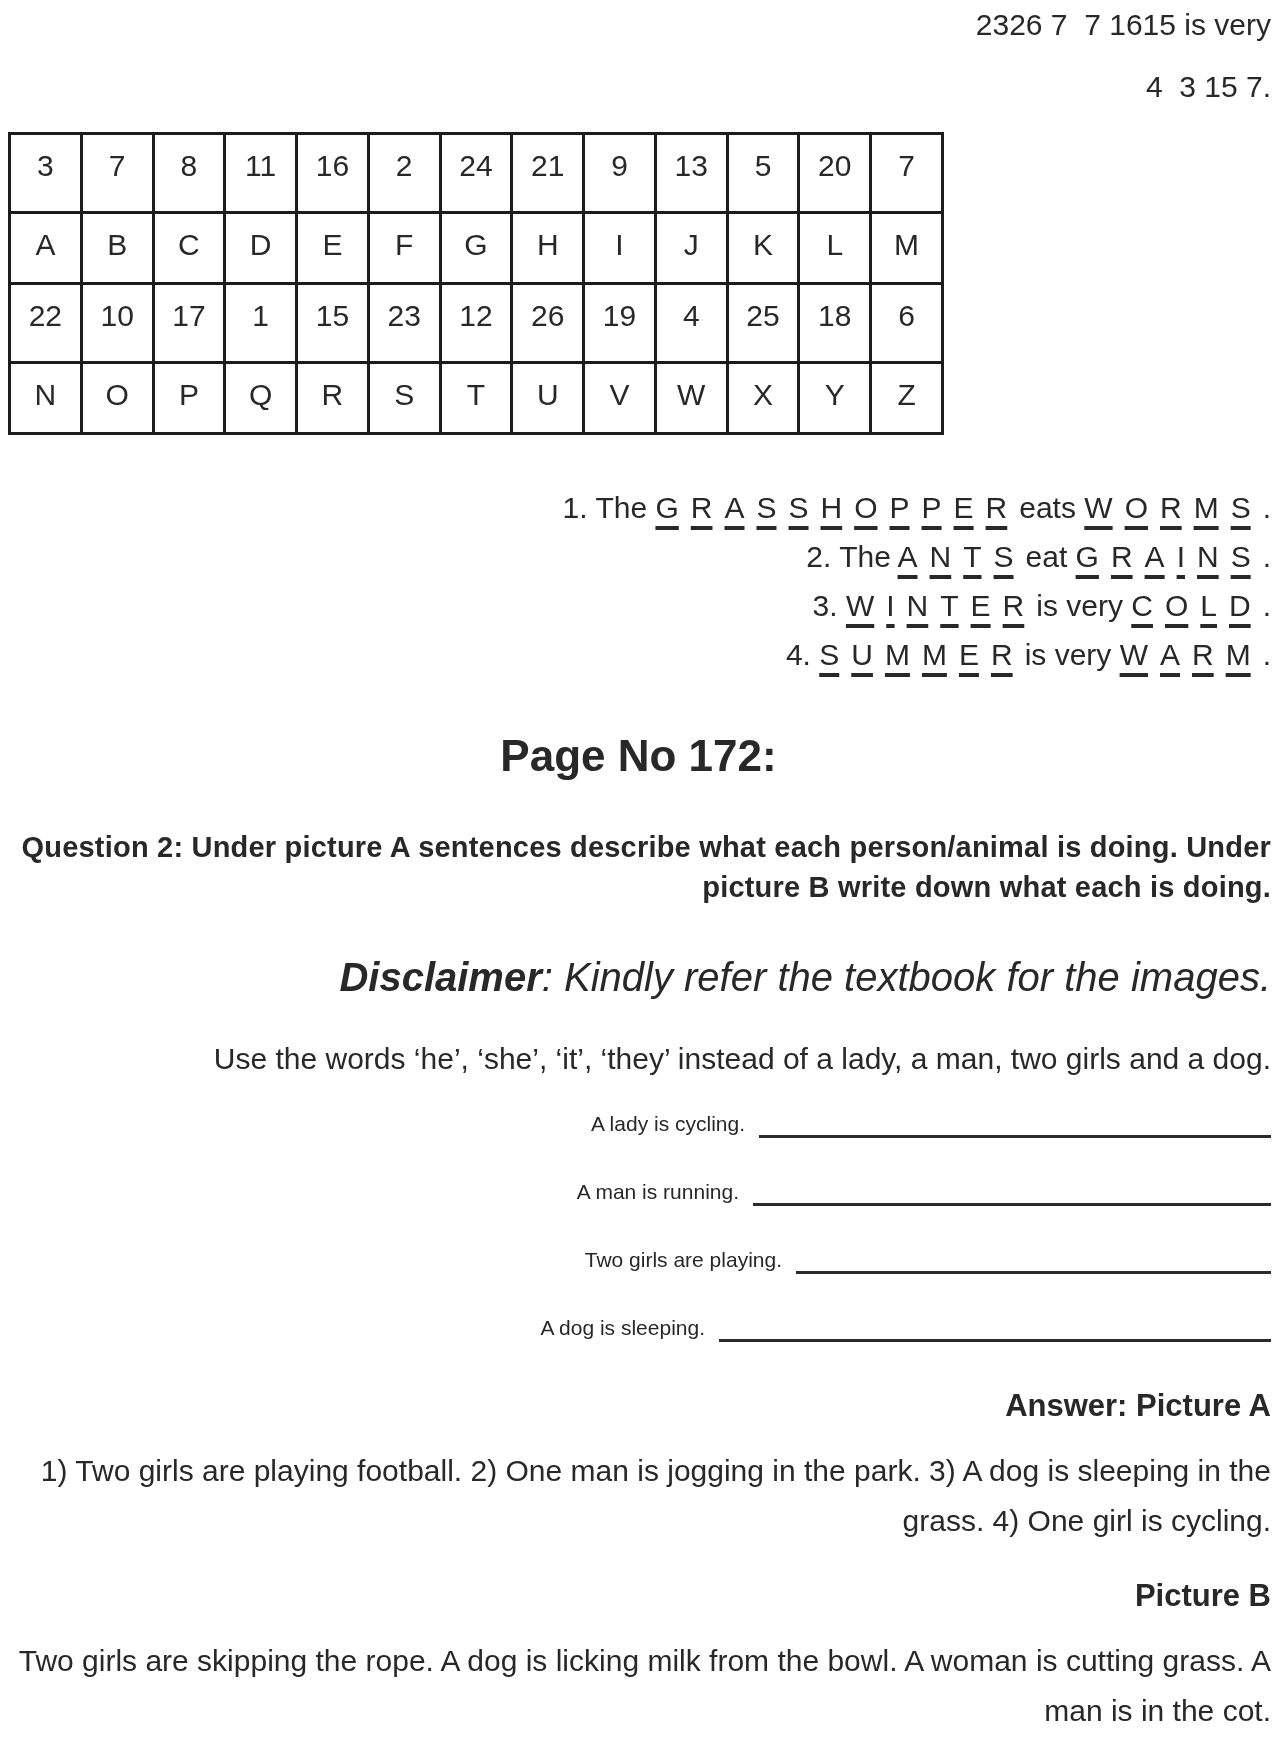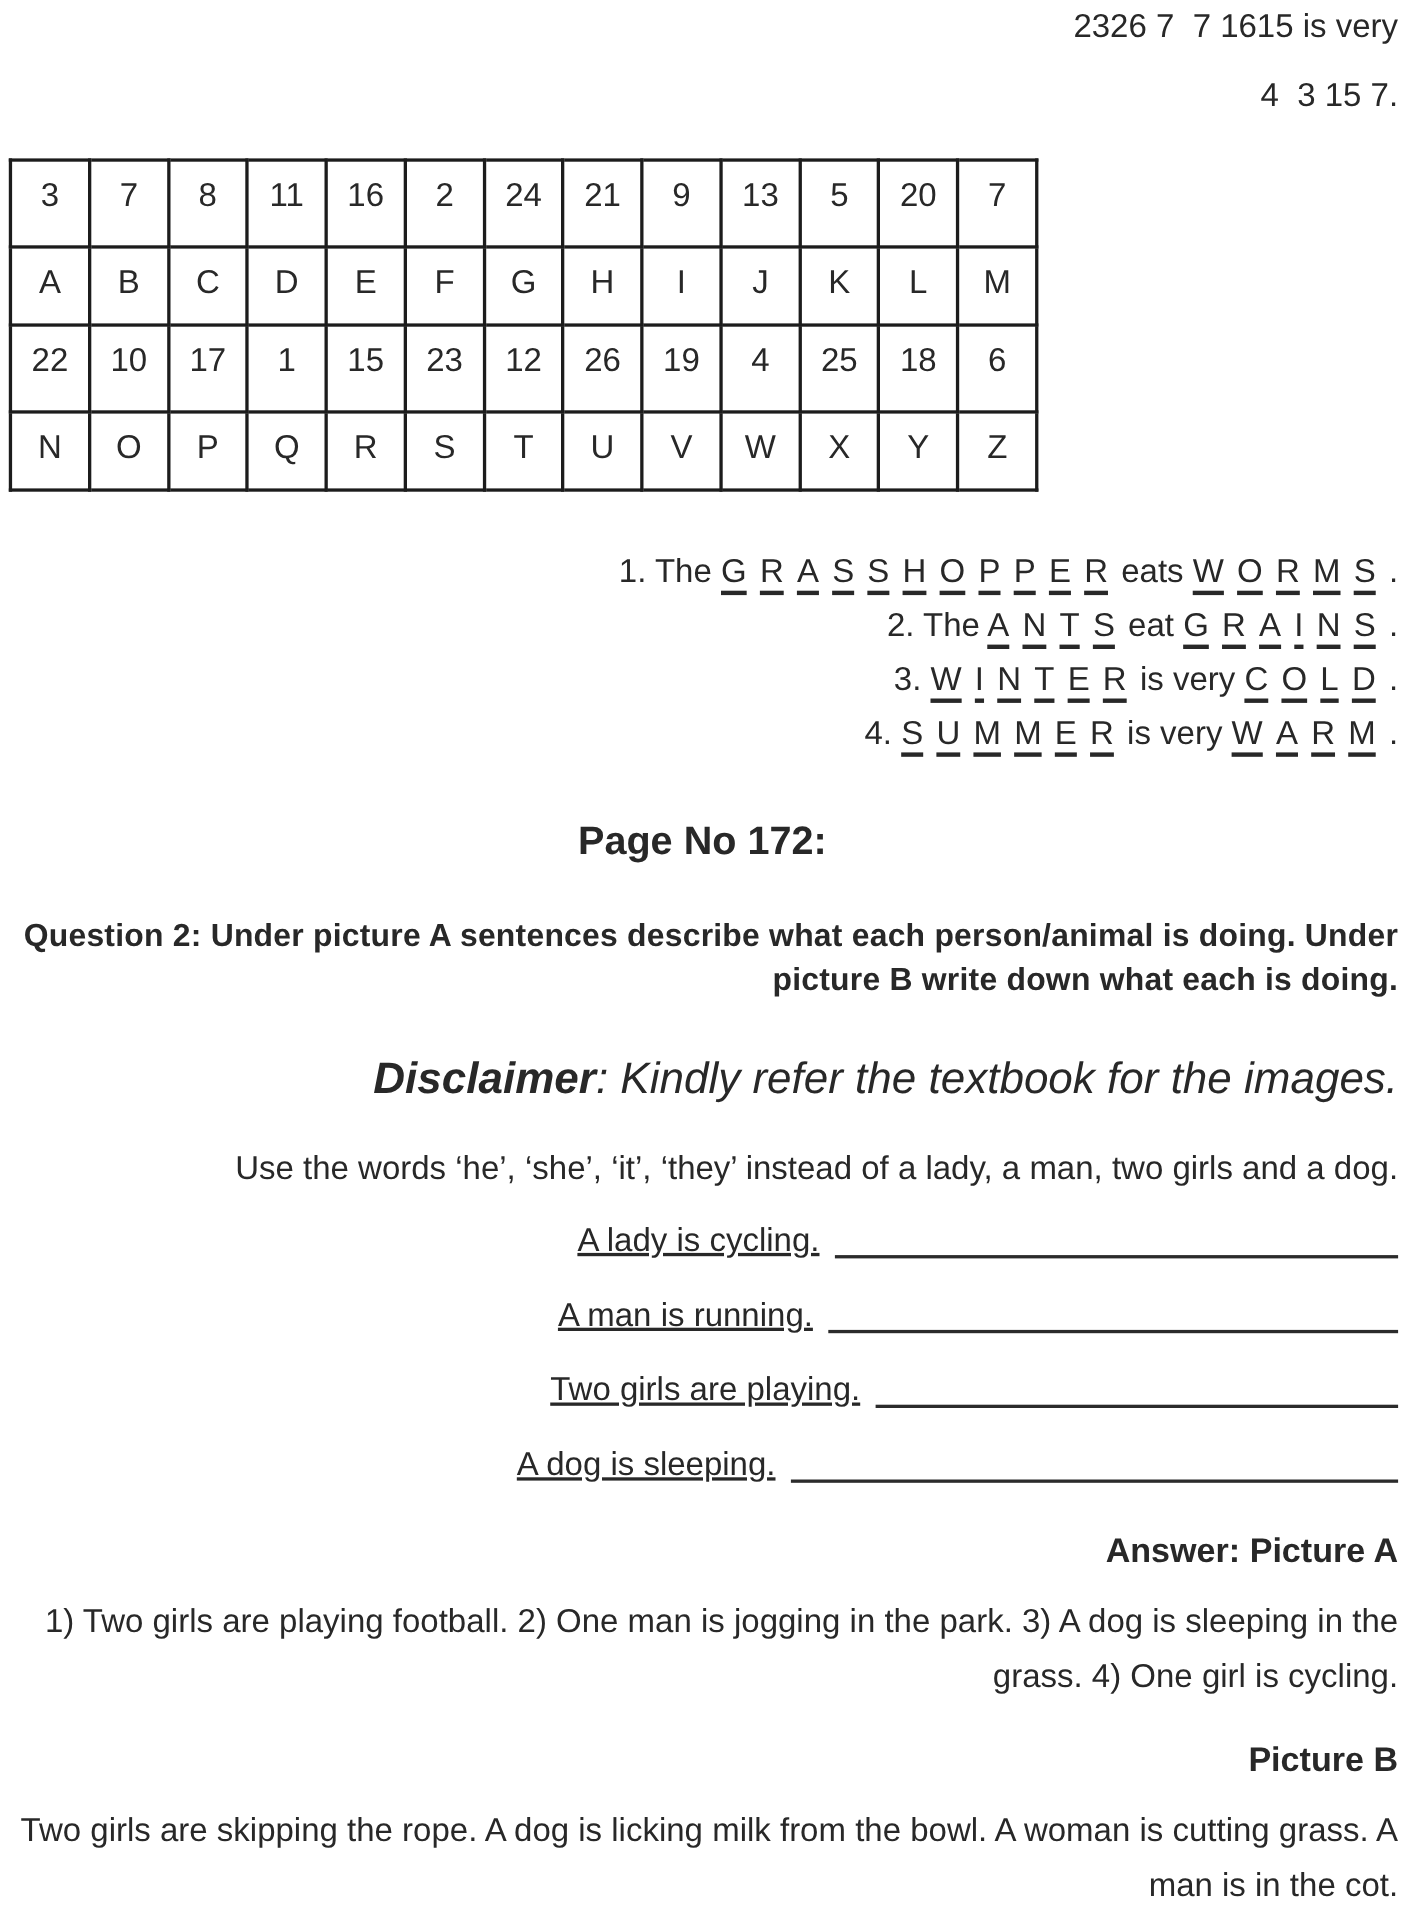--- a/index.html
+++ b/index.html
@@ -18,21 +18,21 @@
   }
   p { margin: 0; text-align: right; }
   .bold { font-weight: bold; }
 
   .top-line {
     font-size: 30px;
     line-height: 34px;
     margin: 2px 0 28px 0;
     white-space: pre;
   }
-  .top-line2 { margin-bottom: 40px; }
+  .top-line2 { margin-bottom: 28px; }
 
   table.cipher-table {
     border-collapse: collapse;
     table-layout: fixed;
     width: 936px;
     margin-left: 2px;
   }
   table.cipher-table td {
     border: 3px solid #1c1c1c;
     text-align: center;
@@ -57,21 +57,21 @@
   }
   .decoded-line .seg { }
   .cl {
     text-decoration: underline;
     text-decoration-thickness: 4px;
     text-underline-offset: 8px;
     margin-right: 0.40em;
   }
 
   .page-heading {
-    font-size: 36px;
+    font-size: 44px;
     font-weight: bold;
     text-align: center;
     margin: 52px 0 0 0;
   }
 
   .question {
     font-size: 29px;
     font-weight: bold;
     line-height: 40px;
     margin: 46px 0 0 0;
@@ -85,25 +85,24 @@
   }
   .disc-label { font-weight: bold; }
 
   .instruction {
     font-size: 30px;
     margin: 42px 0 0 0;
   }
 
   .fill-list { margin: 8px 0 0 0; }
   .fill-line {
-    font-size: 30px;
+    font-size: 21px;
     line-height: 40px;
     margin: 28px 0 0 16px;
     white-space: nowrap;
-    text-decoration: underline;
   }
   .blank {
     display: inline-block;
     border-bottom: 3px solid #2b2b2b;
     height: 26px;
     margin-left: 14px;
     vertical-align: -7px;
   }
   .fill-line:nth-child(1) .blank { width: 512px; }
   .fill-line:nth-child(2) .blank { width: 518px; }

